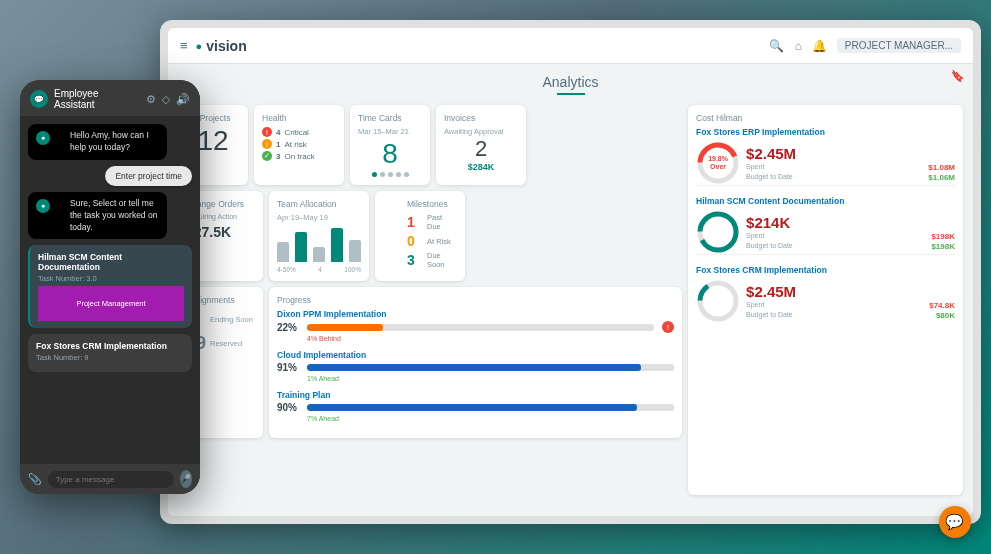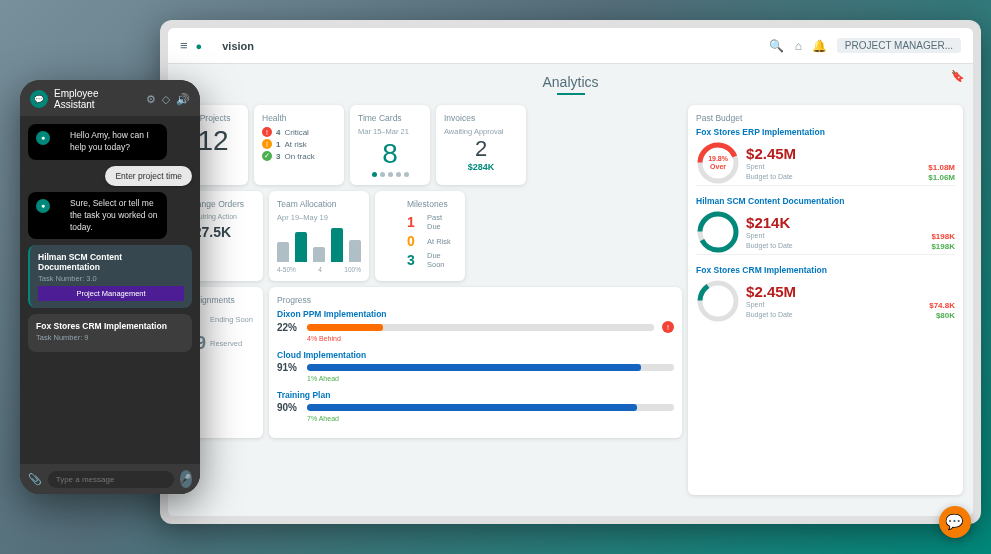--- a/index.html
+++ b/index.html
@@ -526,25 +526,25 @@
       color: #e0e0e0;
       cursor: pointer;
     }
     .task-card.active {
       background: #37474f;
       border-left: 2px solid #00897b;
     }
     .task-name { font-size: 8.5px; font-weight: 600; color: #fff; margin-bottom: 2px; }
     .task-num { font-size: 7.5px; color: #90a4ae; margin-bottom: 3px; }
     .task-btn {
-      background: #4c1d95;
+      background: #a21caf;
       color: #fff;
       border: none;
       border-radius: 0;
-      padding: 3px 8px;
+      padding: 13px 8px;
       font-size: 7.5px;
       cursor: pointer;
       width: 100%;
     }
 
     .phone-footer {
       background: #3a3a3a;
       padding: 6px 8px;
       display: flex;
       align-items: center;
@@ -607,21 +607,21 @@
 
 <div class="bg-gradient"></div>
 
 <div class="laptop-mockup">
   <div class="laptop-screen">
 
     <div class="top-nav">
       <span style="font-size:13px;color:#546e7a;cursor:pointer;">≡</span>
       <span class="nav-logo">
         <span style="color:#00897b;">●</span>
-        <span style="font-size:11px;font-weight:600;color:#37474f;margin-left:16px;">vision</span>
+        <span style="font-size:14px;font-weight:600;color:#37474f;">vision</span>
       </span>
       <div class="nav-spacer"></div>
       <div class="nav-icons">
         <span style="font-size:12px;color:#78909c;cursor:pointer;">🔍</span>
         <span style="font-size:12px;color:#78909c;cursor:pointer;">⌂</span>
         <span style="font-size:12px;color:#78909c;cursor:pointer;">🔔</span>
         <span class="nav-user">PROJECT MANAGER...</span>
       </div>
     </div>
 
@@ -775,21 +775,21 @@
     </div>
     <div class="progress-status status-ahead">7% Ahead</div>
   </div>
                 </div>
             </div>
           </div>
         </div>
 
         <div class="right-col">
           <div class="cost-budget-card">
-            <div class="card-title">Past Budget</div>
+            <div class="card-title">Cost Hilman</div>
             <div id="budget-projects">
                 <div class="budget-project">
     <div class="budget-proj-name">Fox Stores ERP Implementation</div>
     <div class="donut-row">
       <div class="donut-container">
         <svg width="44" height="44" viewBox="0 0 44 44">
           <circle cx="22" cy="22" r="18" fill="none" stroke="#e0e0e0" stroke-width="5"></circle>
           <circle cx="22" cy="22" r="18" fill="none" stroke="#f44336" stroke-width="5" stroke-dasharray="49.762827632862326 63.33450789637023" stroke-dashoffset="28.274333882308138" transform="rotate(-90 22 22)"></circle>
         </svg>
         <div class="donut-label">

